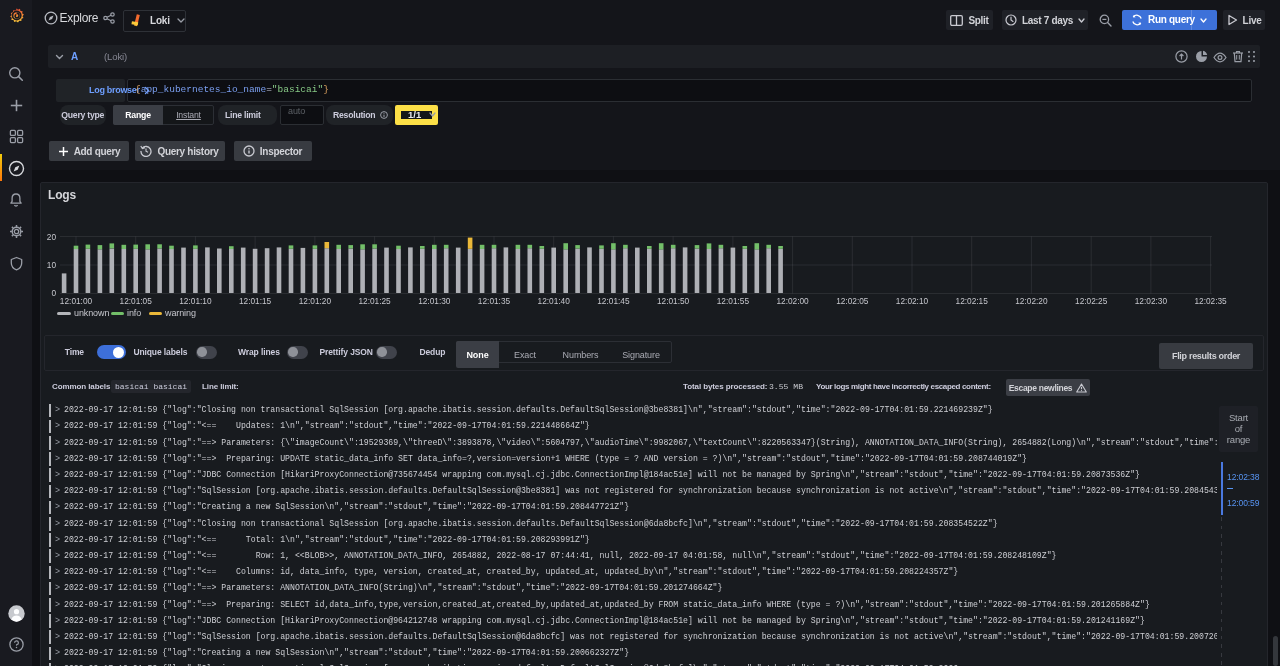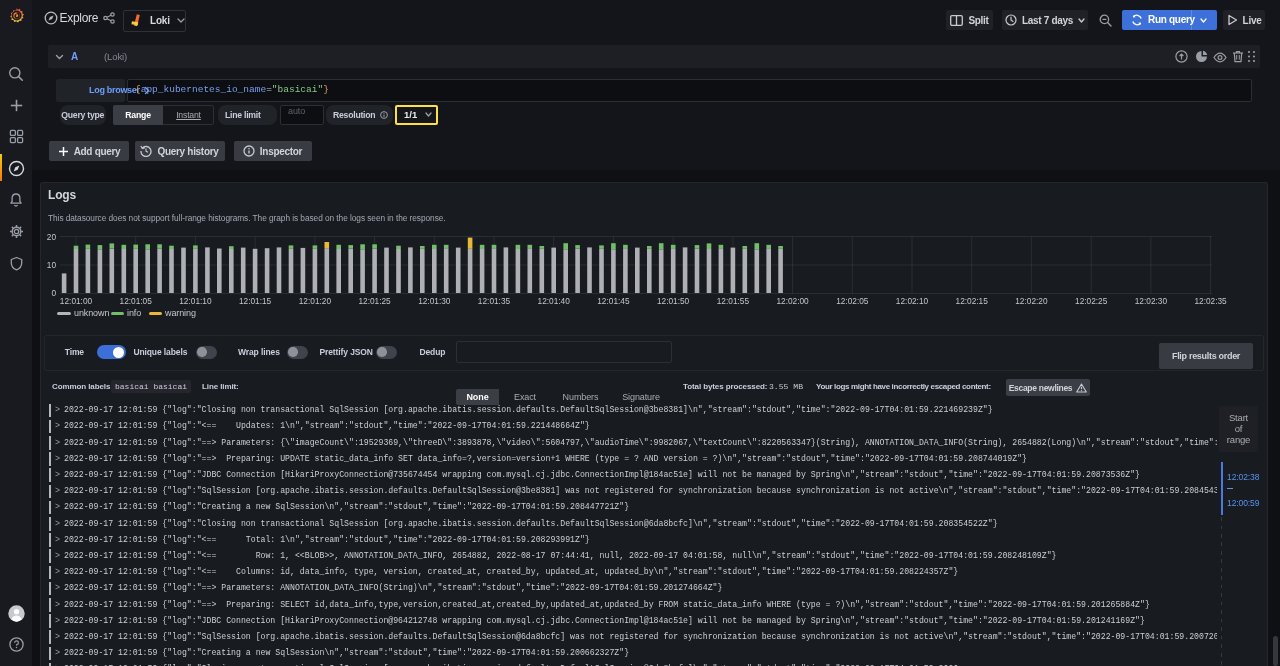--- a/index.html
+++ b/index.html
@@ -16,21 +16,21 @@
 .lts, .ltx { position:relative; }
 .lts { margin-left:20px; }
 .toggle { position:absolute; border-radius:8px; top:0; }
 .ton { width:29px; height:14.5px; background:#3d6fd9; }
 .ton::after { content:""; position:absolute; right:1.8px; top:1.8px; width:11px; height:11px; border-radius:50%; background:#fff; }
 .toff { width:21px; height:13px; background:#40434b; }
 .toff::after { content:""; position:absolute; left:1.8px; top:1.8px; width:9.4px; height:9.4px; border-radius:50%; background:#8e9198; }
 .optlab { position:absolute; font-size:8.5px; font-weight:700; letter-spacing:-0.1px; color:#ccccdc; }
 .mono { font-family:"Liberation Mono",monospace; }
 .blab { font-size:8px;font-weight:700;letter-spacing:-0.1px;color:#ccccdc; }
-.seg { top:341px;height:16px;display:flex;align-items:center;justify-content:center;font-size:9px;letter-spacing:-0.1px;color:#aaabb4;margin-top:48px; }
+.seg { top:341px;height:27px;display:flex;align-items:center;justify-content:center;font-size:9px;letter-spacing:-0.1px;color:#aaabb4; }
 </style></head>
 <body>
 <div id="app">
 
 <div class="abs" style="left:32px;top:170px;width:1248px;height:496px;background:#0f1014;"></div>
 
 <div class="abs" style="left:0;top:0;width:32px;height:666px;background:#191a20;"></div>
 <div class="abs" style="left:6.5px;top:5.5px;">
       <svg class="" width="19" height="19" viewBox="0 0 19 19">
         <defs>
@@ -277,21 +277,21 @@
 <div class="chip" style="left:326px;top:105px;width:67px;height:19.5px;">
   <span style="margin-left:7px;">Resolution</span>
       <span style="margin-left:5px;">
         <svg class="" width="8" height="8" viewBox="0 0 8 8">
           <circle cx="4" cy="4" r="3.4" fill="none" stroke="#9a9ea7" stroke-width="1"></circle>
           <line x1="4" y1="3.6" x2="4" y2="6" stroke="#9a9ea7" stroke-width="1"></line>
           <circle cx="4" cy="2.2" r="0.55" fill="#9a9ea7"></circle>
         </svg>
       </span>
 </div>
-<div class="abs" style="left:395px;top:105px;width:43px;height:19.5px;background:#141619;border:2px solid #fde047;border-radius:2px;display:flex;align-items:center;">
+<div class="abs" style="left:395px;top:105px;width:43px;height:19.5px;background:#141619;border:6px solid #fde047;border-radius:2px;display:flex;align-items:center;">
   <span style="margin-left:7px;font-size:9.5px;font-weight:700;color:#e8e9ed;">1/1</span>
   <span style="margin-left:8px;">
         <svg class="" width="7" height="5" viewBox="0 0 7 5">
           <path d="M1 1 L3.5 4 L6 1" fill="none" stroke="#9a9ea7" stroke-width="1.3" stroke-linecap="round" stroke-linejoin="round"></path>
         </svg>
       </span>
 </div>
 
 <div class="btn" style="left:49px;top:141px;width:80px;height:20px;background:#383b41;">
       <svg class="" width="11" height="11" viewBox="0 0 11 11">
@@ -312,21 +312,20 @@
       <svg class="" width="12" height="12" viewBox="0 0 12 12">
         <circle cx="6" cy="6" r="5" fill="none" stroke="#c9cad1" stroke-width="1.3"></circle>
         <circle cx="6" cy="3.8" r="0.8" fill="#c9cad1"></circle>
         <line x1="6" y1="5.6" x2="6" y2="8.6" stroke="#c9cad1" stroke-width="1.4"></line>
       </svg>
       <span>Inspector</span>
     </div>
 
 <div class="abs" style="left:40px;top:182px;width:1228px;height:488px;background:#181b1f;border:1px solid #24262c;border-radius:2px;"></div>
 <div class="abs" style="left:48px;top:188px;font-size:12px;font-weight:700;letter-spacing:-0.2px;color:#d5d6da;">Logs</div>
-<div class="abs" style="left:48px;top:212.5px;font-size:8.3px;letter-spacing:-0.05px;color:rgba(204,204,220,0.78);">This datasource does not support full-range histograms. The graph is based on the logs seen in the response.</div>
 
 <svg class="abs" style="left:0;top:0;" width="1280" height="310" viewBox="0 0 1280 310">
 <line x1="76.0" y1="236.5" x2="76.0" y2="293.5" stroke="rgba(204,204,220,0.10)" stroke-width="1"></line>
 <line x1="135.7" y1="236.5" x2="135.7" y2="293.5" stroke="rgba(204,204,220,0.10)" stroke-width="1"></line>
 <line x1="195.4" y1="236.5" x2="195.4" y2="293.5" stroke="rgba(204,204,220,0.10)" stroke-width="1"></line>
 <line x1="255.1" y1="236.5" x2="255.1" y2="293.5" stroke="rgba(204,204,220,0.10)" stroke-width="1"></line>
 <line x1="314.9" y1="236.5" x2="314.9" y2="293.5" stroke="rgba(204,204,220,0.10)" stroke-width="1"></line>
 <line x1="374.6" y1="236.5" x2="374.6" y2="293.5" stroke="rgba(204,204,220,0.10)" stroke-width="1"></line>
 <line x1="434.3" y1="236.5" x2="434.3" y2="293.5" stroke="rgba(204,204,220,0.10)" stroke-width="1"></line>
 <line x1="494.0" y1="236.5" x2="494.0" y2="293.5" stroke="rgba(204,204,220,0.10)" stroke-width="1"></line>

